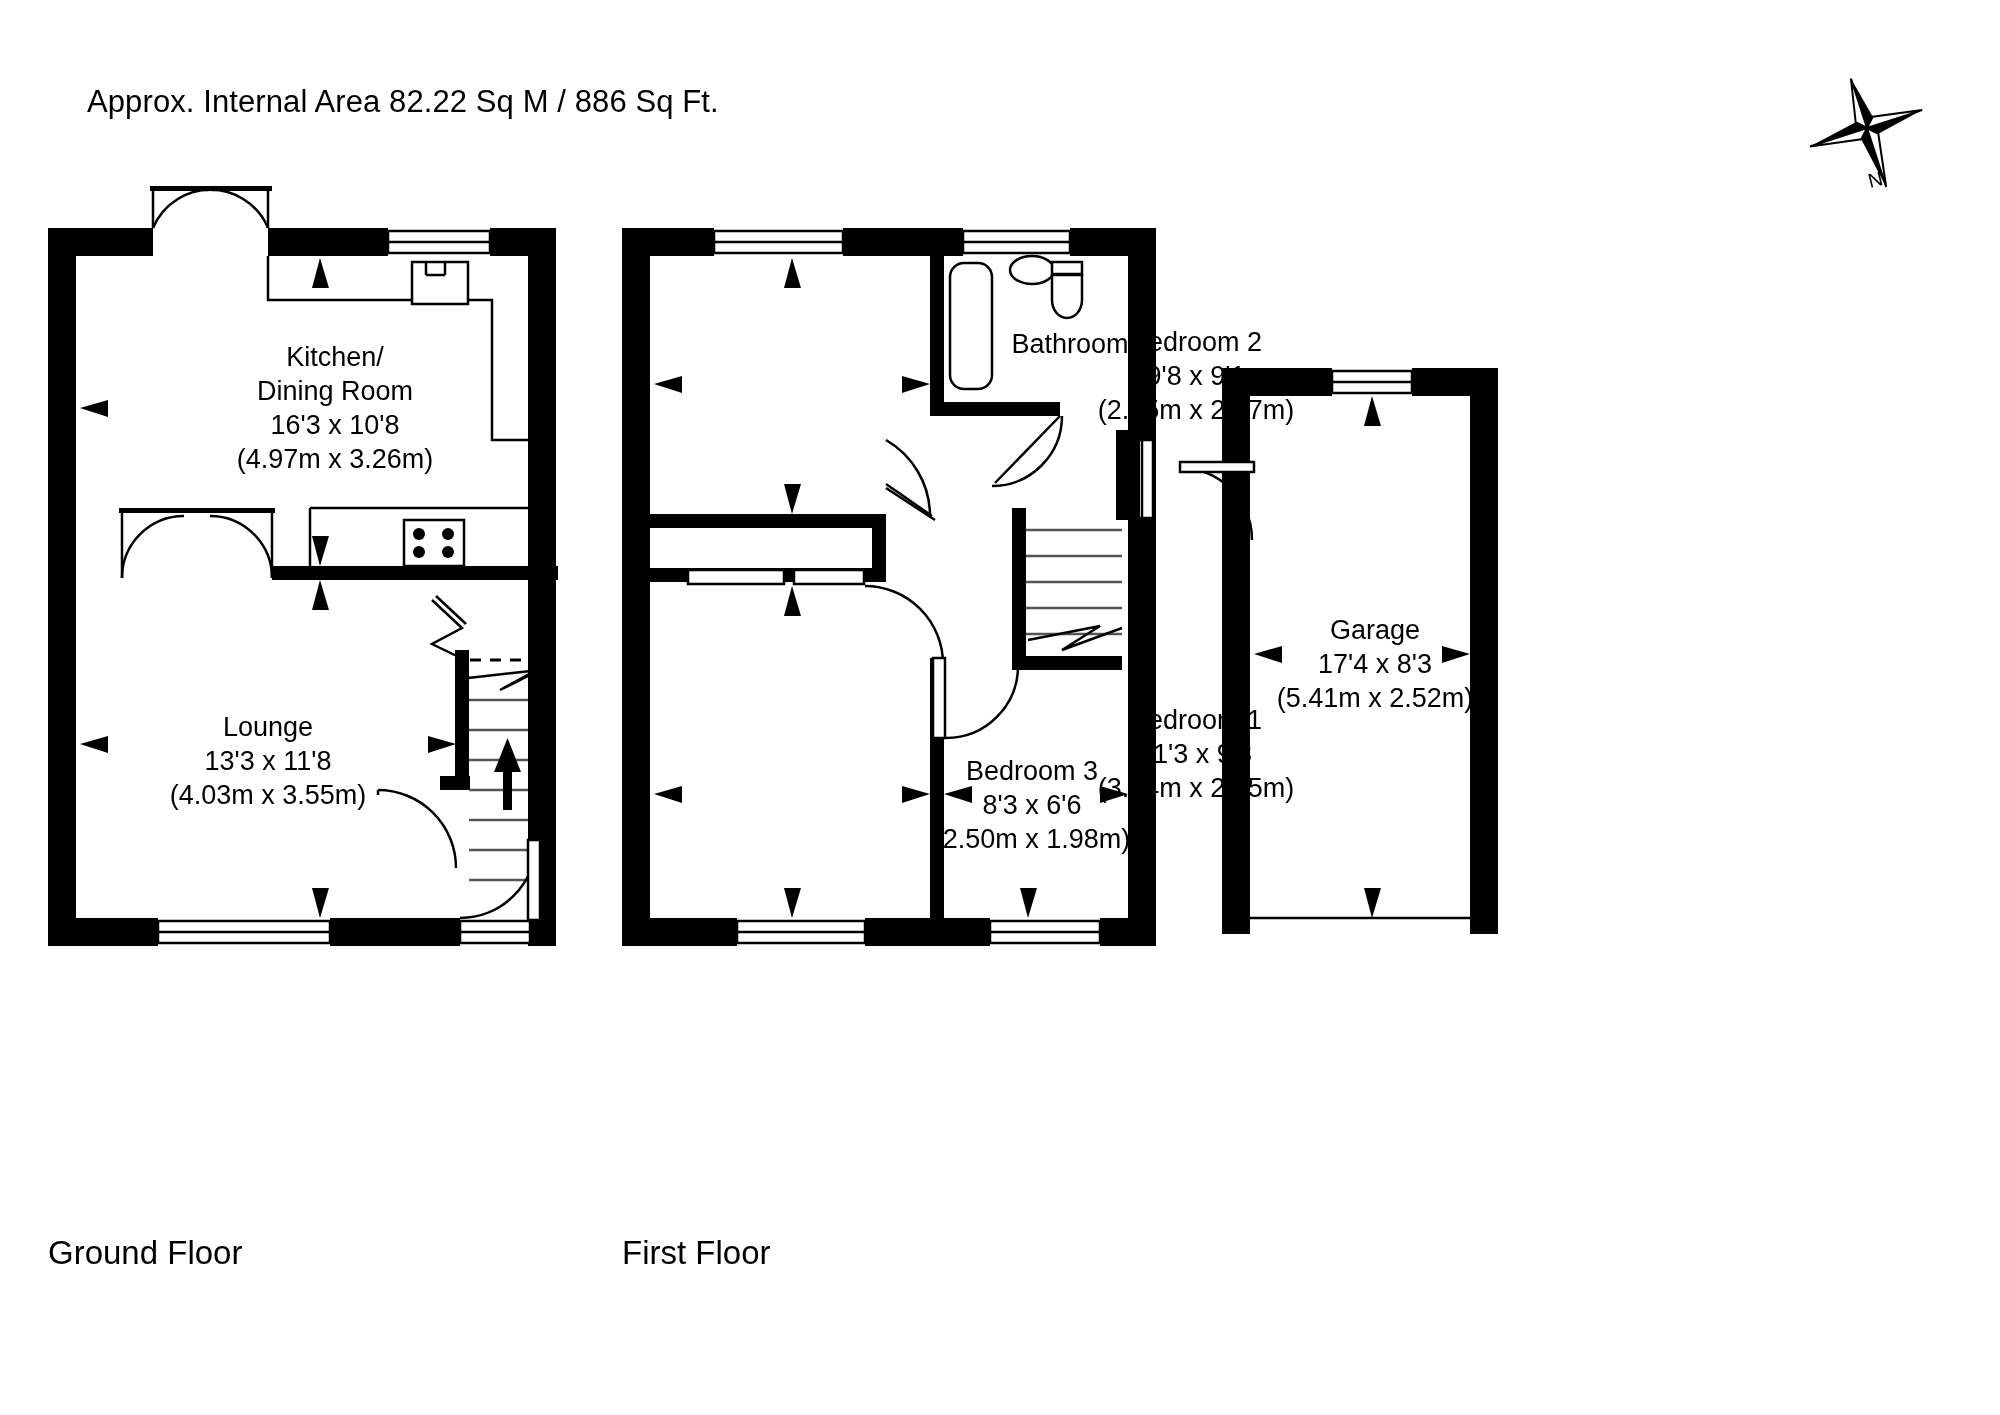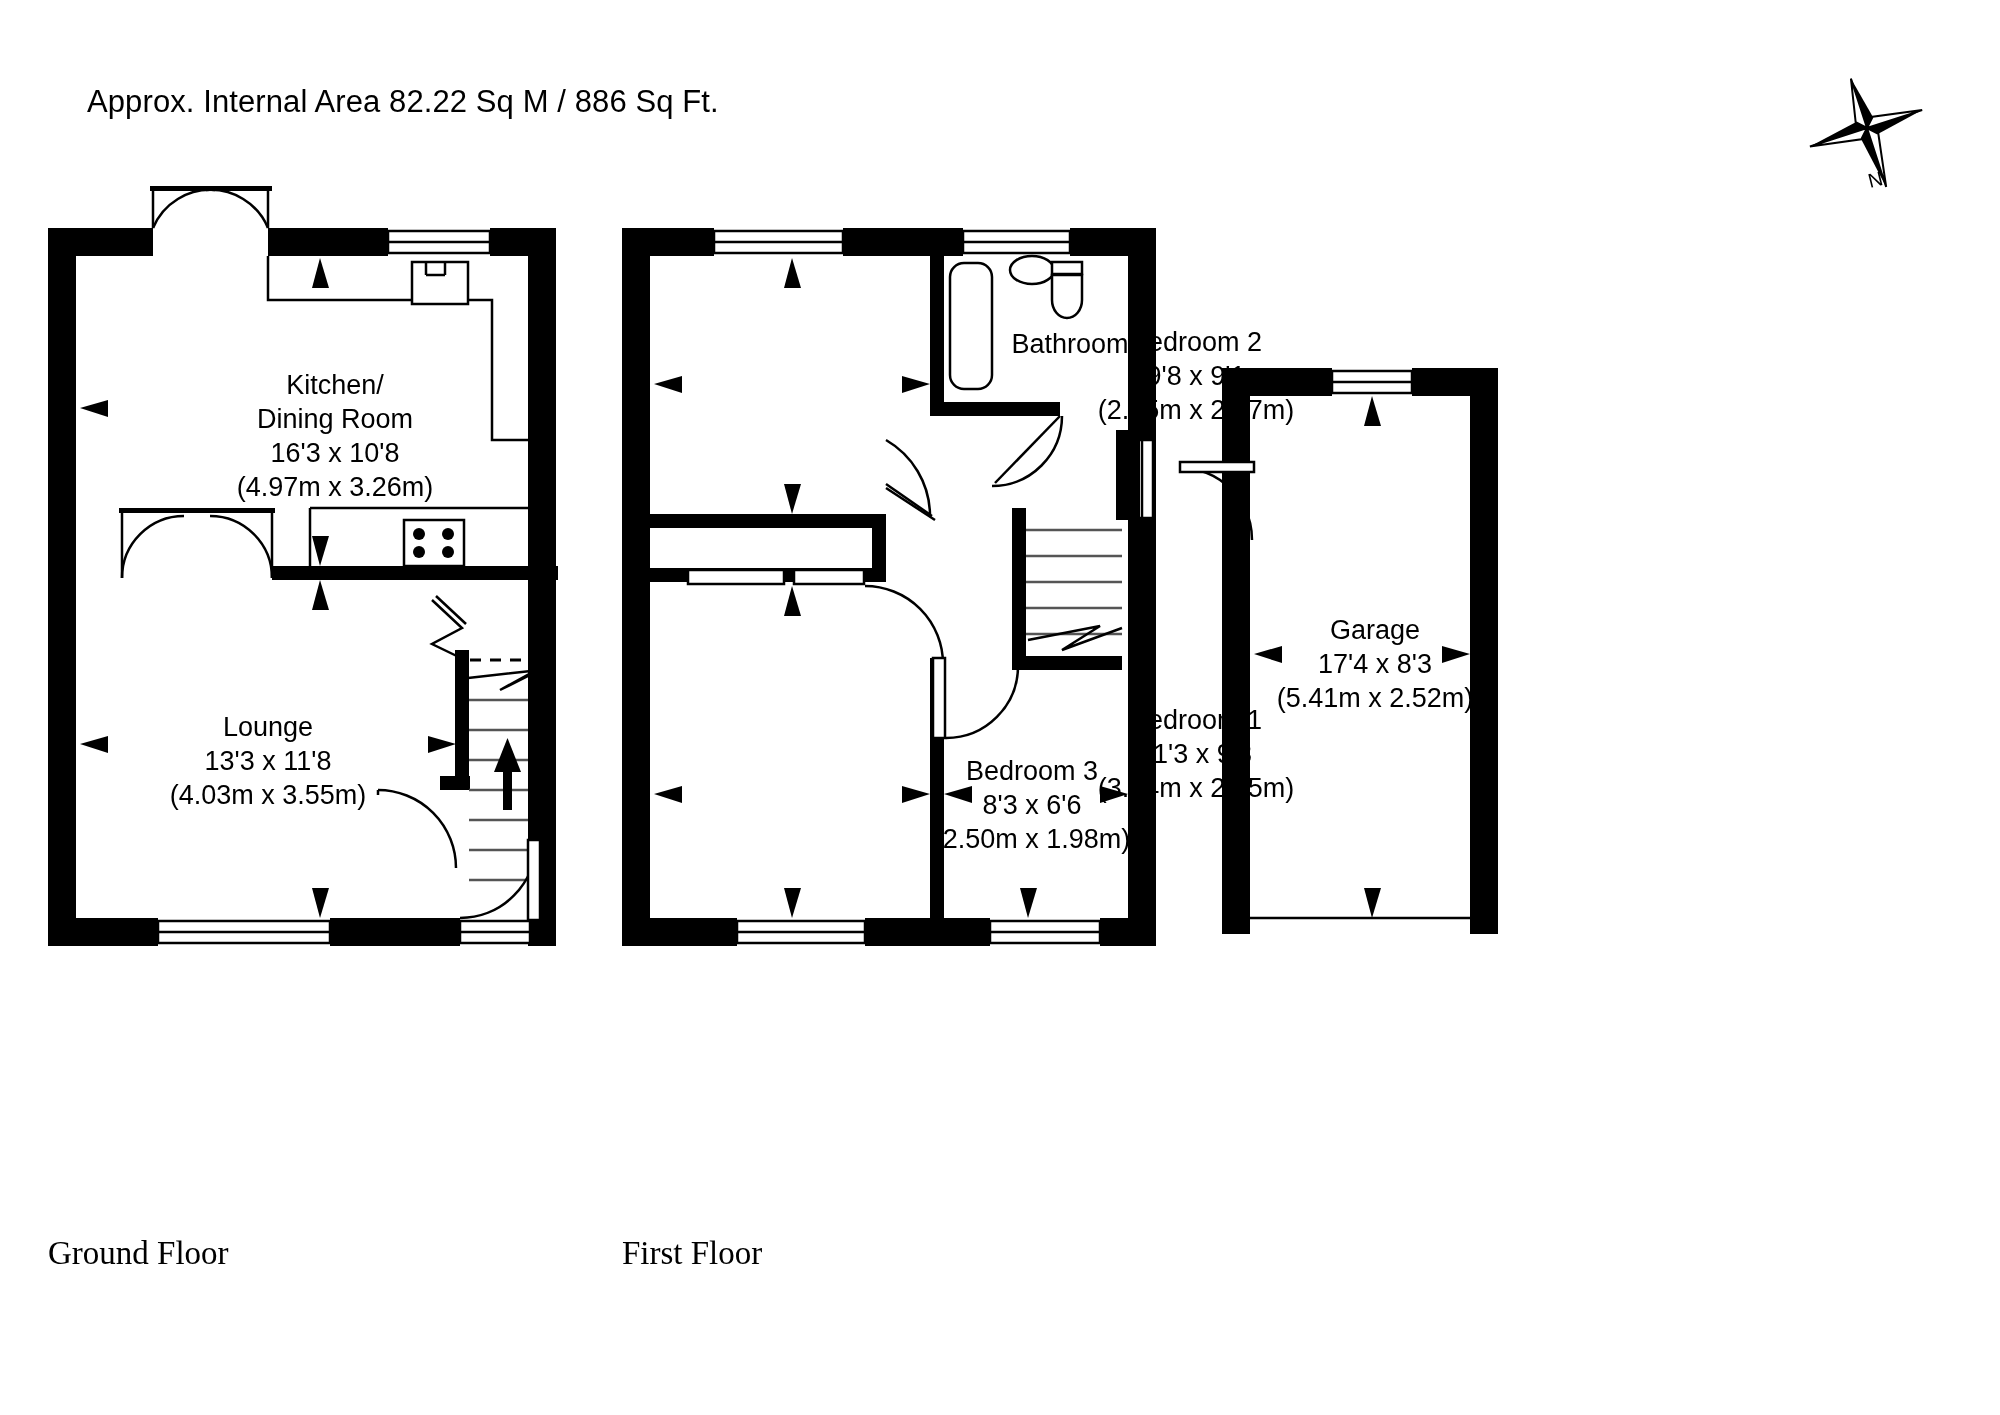--- a/index.html
+++ b/index.html
@@ -32,21 +32,20 @@
     line-height: 44px;
     letter-spacing: 0.1px;
     white-space: nowrap;
     margin-left: 37px;
   }
   .floor-caption {
     position: absolute;
     font-size: 33px;
     line-height: 36px;
     white-space: nowrap;
-    font-family: Liberation Serif, serif;
   }
   #ground-floor-caption { left: 48px; top: 1235px; }
   #first-floor-caption  { left: 622px; top: 1235px; }
 
   .room-label {
     position: absolute;
     text-align: center;
     font-size: 27px;
     line-height: 34px;
     white-space: nowrap;
@@ -199,21 +198,21 @@
       <polygon points="556,408 528,400 528,417"></polygon>
       <polygon points="80,744 108,736 108,753"></polygon>
       <polygon points="456,744 428,736 428,753"></polygon>
       <polygon points="320,258 312,288 329,288"></polygon>
       <polygon points="320,566 312,536 329,536"></polygon>
       <polygon points="320,580 312,610 329,610"></polygon>
       <polygon points="320,918 312,888 329,888"></polygon>
     </g>
   </svg>
 
-  <div class="room-label" style="left:335px; top:340px;margin-top:28px;">
+  <div class="room-label" style="left:335px; top:340px;">
     <span class="ln">Kitchen/</span>
     <span class="ln">Dining Room</span>
     <span class="ln">16'3 x 10'8</span>
     <span class="ln">(4.97m x 3.26m)</span>
   </div>
 
   <div class="room-label" style="left:268px; top:710px;">
     <span class="ln">Lounge</span>
     <span class="ln">13'3 x 11'8</span>
     <span class="ln">(4.03m x 3.55m)</span>

